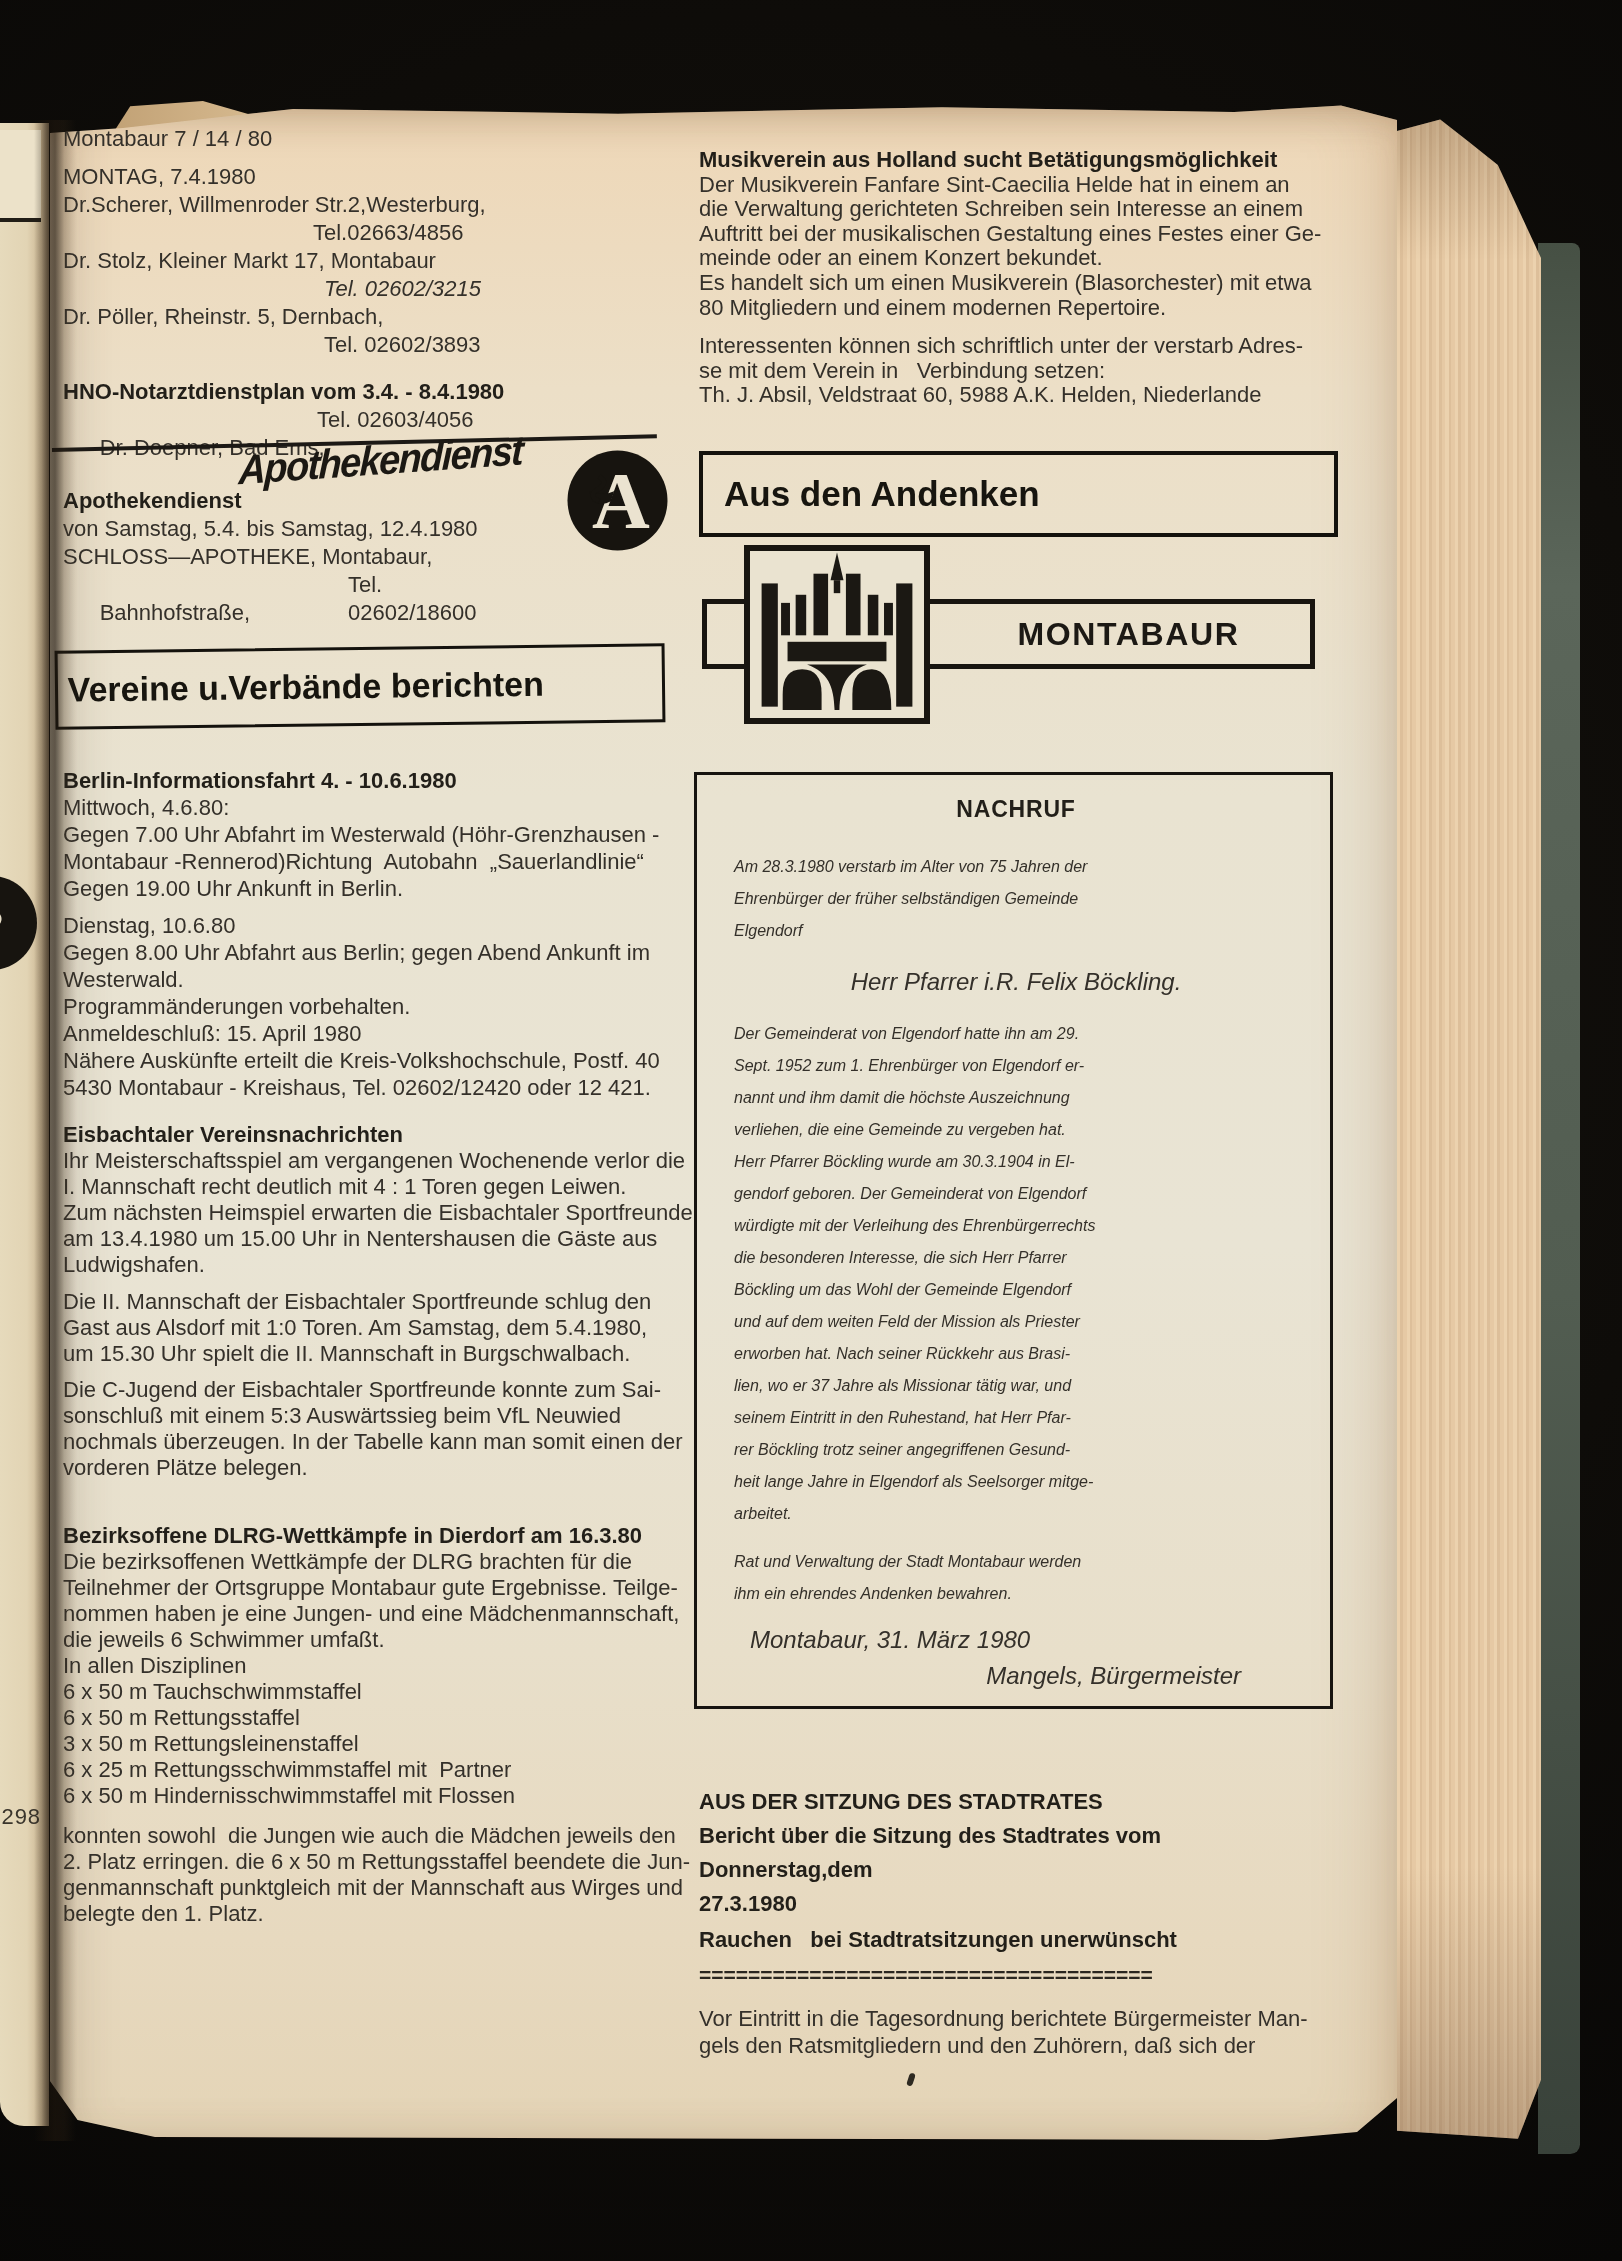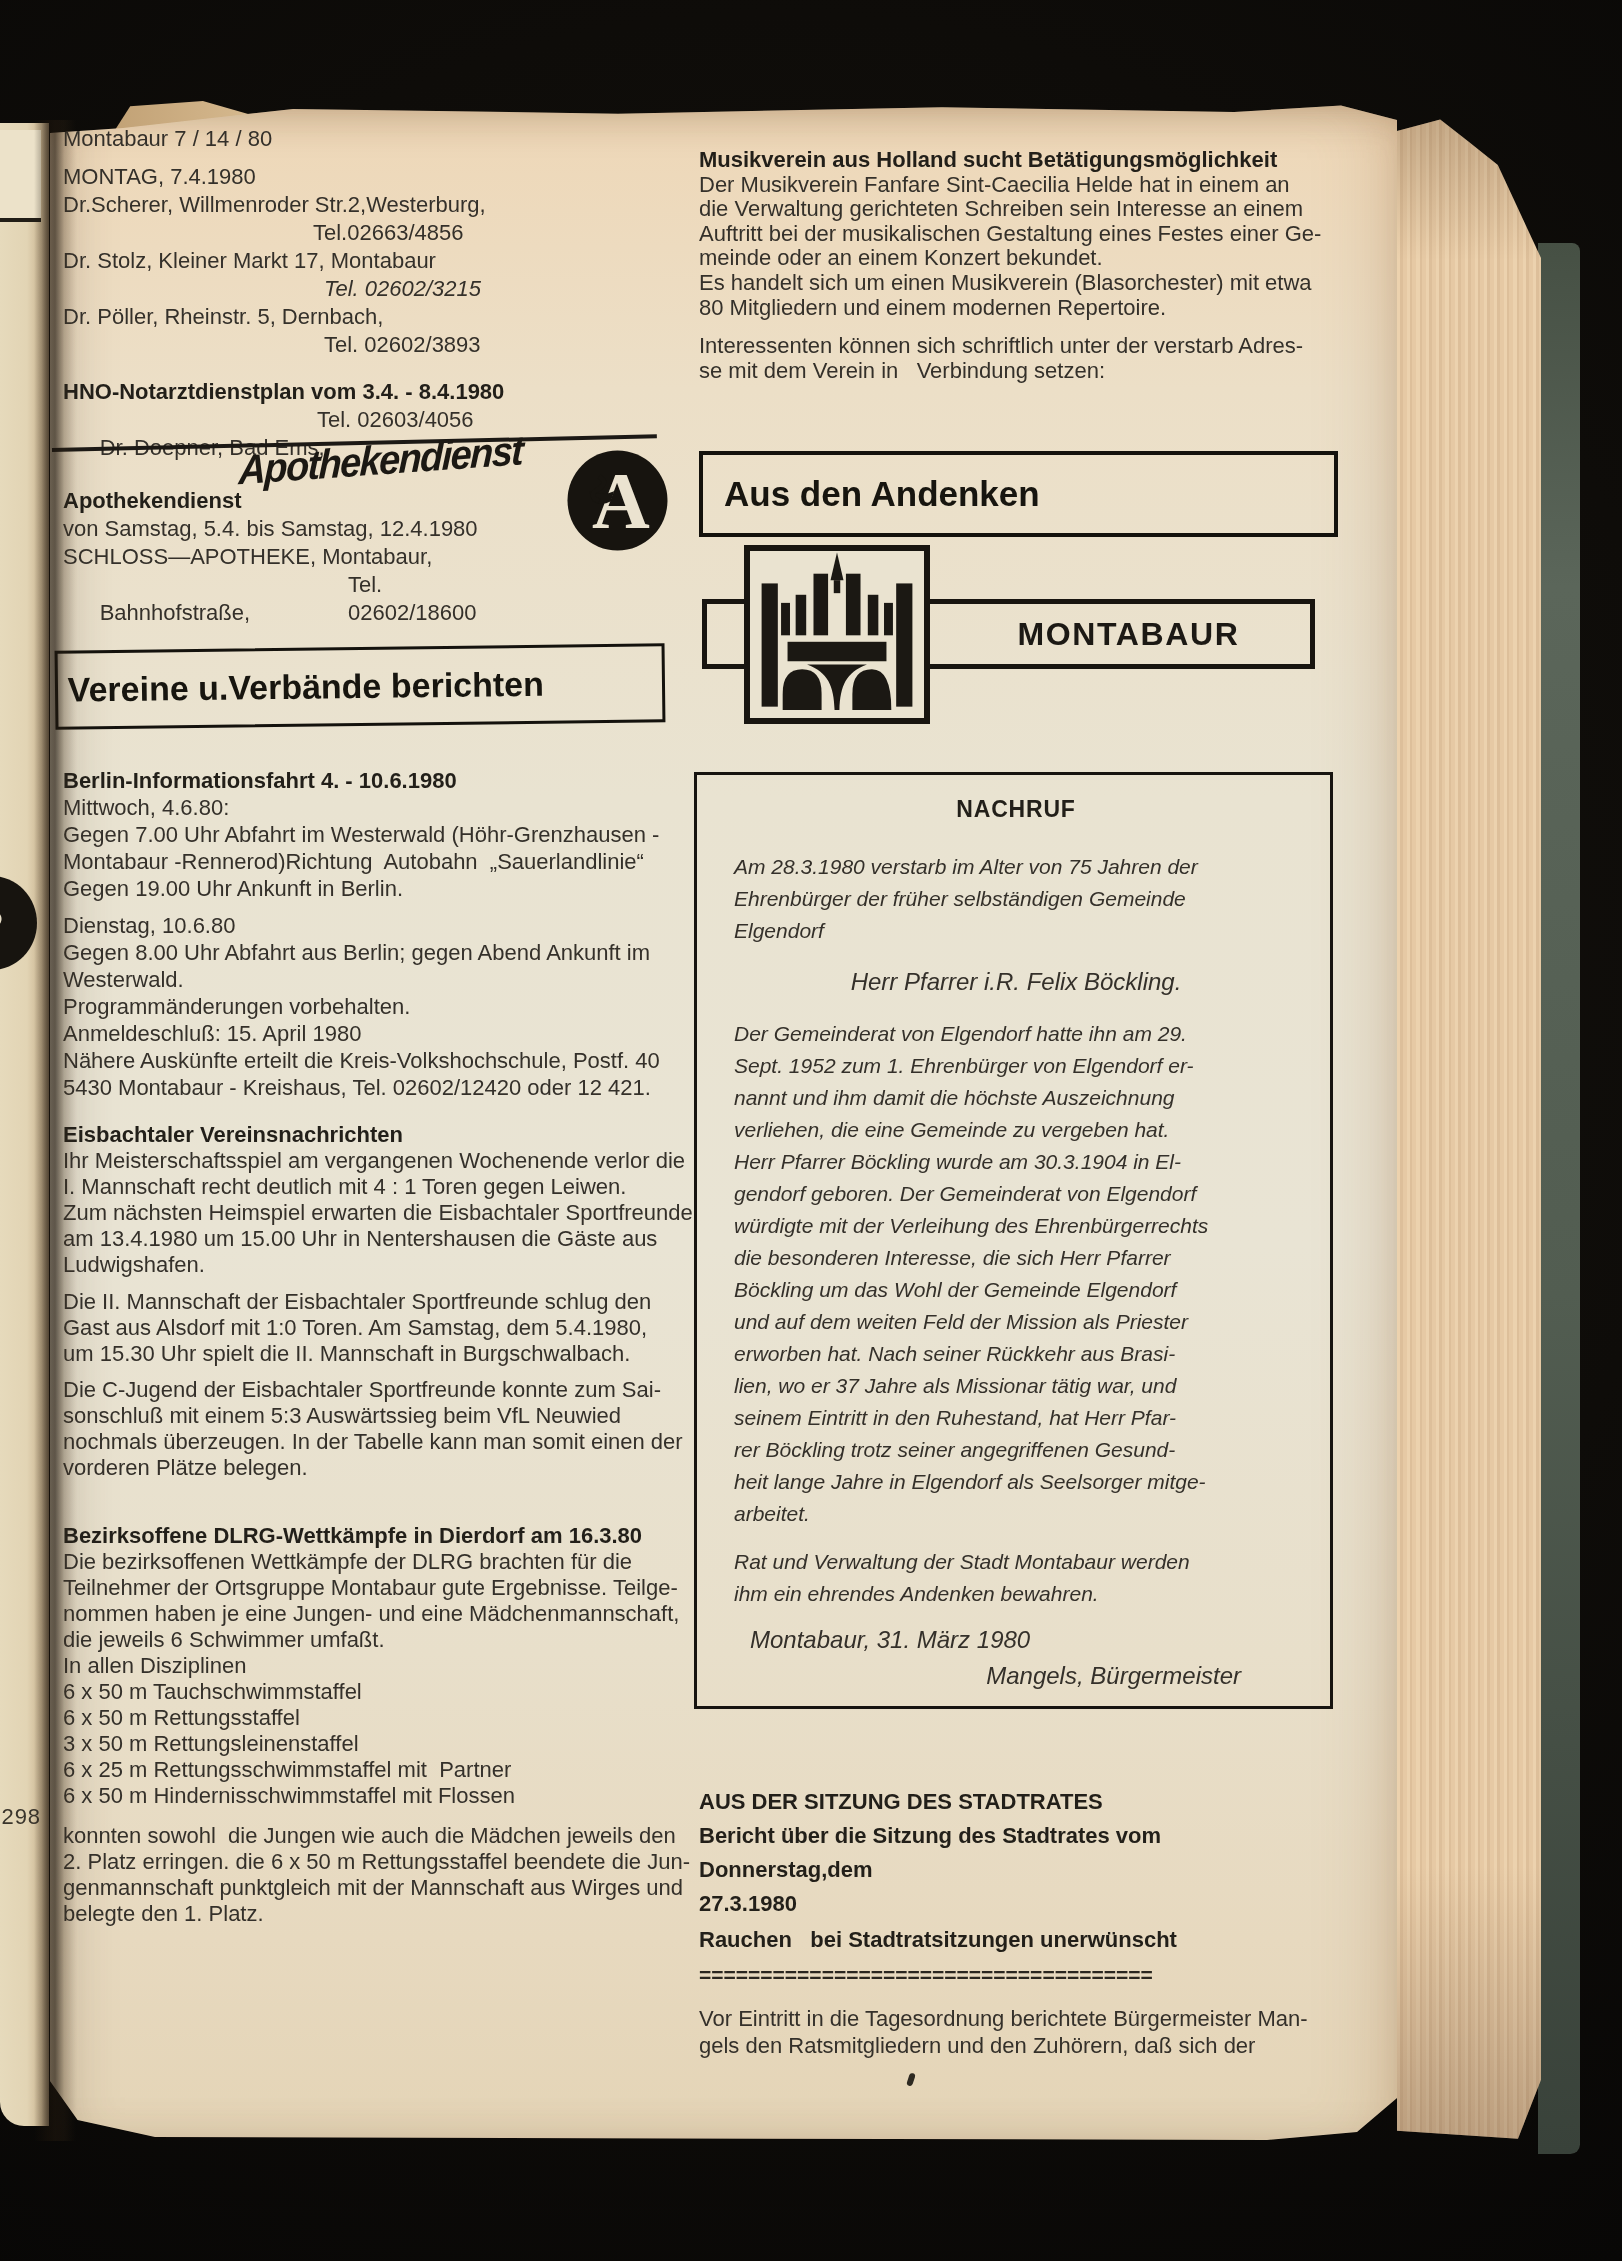--- a/index.html
+++ b/index.html
@@ -91,21 +91,21 @@
   .crest{
     position:absolute;left:694px;top:441px;width:174px;height:167px;border:6.5px solid #181510;
     background:#eae3d0;z-index:3;
   }
   
   .nachruf-box{
     position:absolute;left:644px;top:668px;width:564px;height:910px;border:3.2px solid #171410;
     padding:21px 32px 0 37px;color:#34302a;
   }
   .nachruf-title{text-align:center;font-weight:bold;font-size:23px;letter-spacing:0.8px;color:#221f19;margin-bottom:27.6px;}
-  .nachruf-box .ln{font-style:italic;font-size:21px;line-height:32px;}
+  .nachruf-box .ln{font-style:italic;font-size:16px;line-height:32px;}
   .name-line{font-style:italic;font-size:24px;line-height:32px;text-align:center;margin:19.5px 0;}
   .dateline{font-style:italic;font-size:24px;line-height:32px;margin-top:14.6px;margin-left:16px;}
   .signature{font-style:italic;font-size:24px;line-height:32px;text-align:right;padding-right:57px;margin-top:4px;}
   .mt20{margin-top:16px;}
   
   .stadtrat{position:absolute;left:649px;top:1681px;width:626px;color:#34302a;font-size:22px;}
   .stadtrat .h{font-weight:bold;color:#221f19;line-height:34px;white-space:pre-wrap;}
   .sep{font-weight:bold;font-size:21px;line-height:24px;letter-spacing:0;color:#2a261f;margin-top:6.5px;white-space:nowrap;overflow:hidden;width:466px;}
   .stadtrat .body{margin-top:18px;}
   .stadtrat .body .ln{line-height:27px;}
@@ -245,20 +245,21 @@
         <div class="ln">die Verwaltung gerichteten Schreiben sein Interesse an einem</div>
         <div class="ln">Auftritt bei der musikalischen Gestaltung eines Festes einer Ge-</div>
         <div class="ln">meinde oder an einem Konzert bekundet.</div>
         <div class="ln">Es handelt sich um einen Musikverein (Blasorchester) mit etwa</div>
         <div class="ln">80 Mitgliedern und einem modernen Repertoire.</div>
       </div>
     <div class="gap17"></div>
     <div>
         <div class="ln">Interessenten können sich schriftlich unter der verstarb Adres-</div>
         <div class="ln">se mit dem Verein in   Verbindung setzen:</div>
+        <div class="ln">Th. J. Absil, Veldstraat 60, 5988 A.K. Helden, Niederlande</div>
       </div>
   </div>
 
   <div class="box-head gemeinden-box">
     <span>Aus den Andenken</span>
   </div>
 
   <div class="banner">
     <span class="banner-label">MONTABAUR</span>
   </div>

